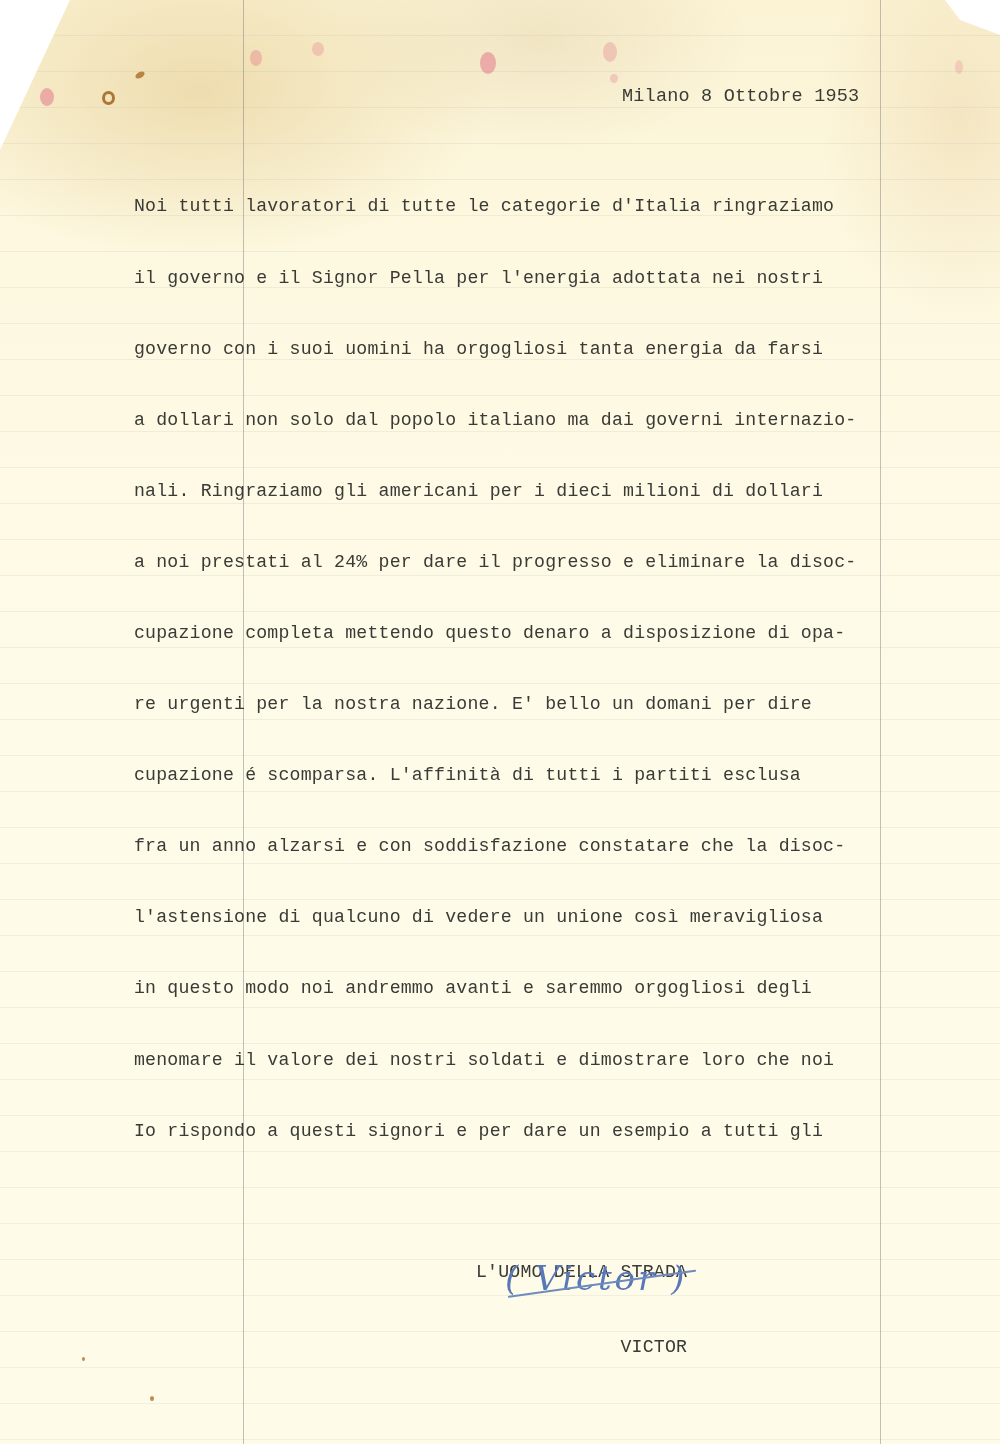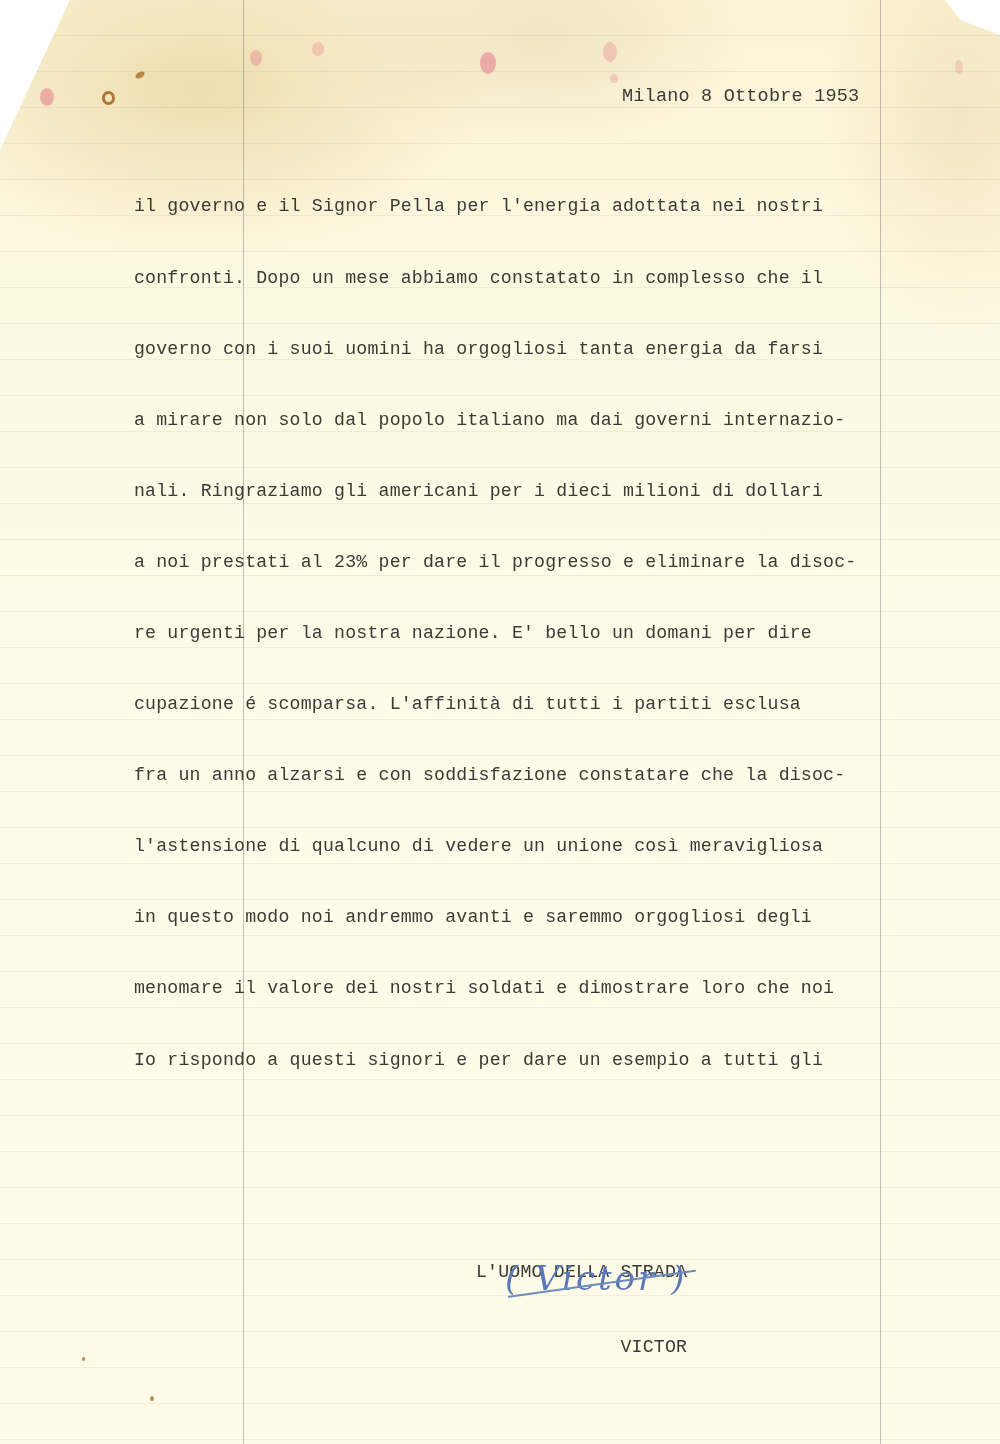--- a/index.html
+++ b/index.html
@@ -126,26 +126,27 @@
   <div class="stain pink" style="left:480px;top:52px;width:16px;height:22px;"></div>
   <div class="stain pink" style="left:603px;top:42px;width:14px;height:20px;opacity:0.6;"></div>
   <div class="stain pink" style="left:610px;top:74px;width:8px;height:9px;opacity:0.55;"></div>
   <div class="stain pink" style="left:955px;top:60px;width:8px;height:14px;opacity:0.45;"></div>
   <div class="stain brown" style="left:82px;top:1357px;width:3px;height:4px;"></div>
   <div class="stain brown" style="left:150px;top:1396px;width:4px;height:5px;"></div>
 
   <div class="typed date">Milano 8 Ottobre 1953</div>
 
   <div class="typed body">
+    <span class="line">Noi tutti lavoratori di tutte le categorie d'Italia ringraziamo</span>
     <span class="line">il governo e il Signor Pella per l'energia adottata nei nostri</span>
-    <span class="line">confronti. Dopo un mese abbiamo constatato in complesso che il</span>
     <span class="line">governo con i suoi uomini ha orgogliosi tanta energia da farsi</span>
-    <span class="line">a mirare non solo dal popolo italiano ma dai governi internazio-</span>
+    <span class="line">a dollari non solo dal popolo italiano ma dai governi internazio-</span>
     <span class="line">nali. Ringraziamo gli americani per i dieci milioni di dollari</span>
-    <span class="line">a noi prestati al 23% per dare il progresso e eliminare la disoc-</span>
+    <span class="line">a noi prestati al 24% per dare il progresso e eliminare la disoc-</span>
+    <span class="line">cupazione completa mettendo questo denaro a disposizione di opa-</span>
     <span class="line">re urgenti per la nostra nazione. E' bello un domani per dire</span>
     <span class="line">cupazione é scomparsa. L'affinità di tutti i partiti esclusa</span>
     <span class="line">fra un anno alzarsi e con soddisfazione constatare che la disoc-</span>
     <span class="line">l'astensione di qualcuno di vedere un unione così meravigliosa</span>
     <span class="line">in questo modo noi andremmo avanti e saremmo orgogliosi degli</span>
     <span class="line">menomare il valore dei nostri soldati e dimostrare loro che noi</span>
     <span class="line">Io rispondo a questi signori e per dare un esempio a tutti gli</span>
     
     
     

